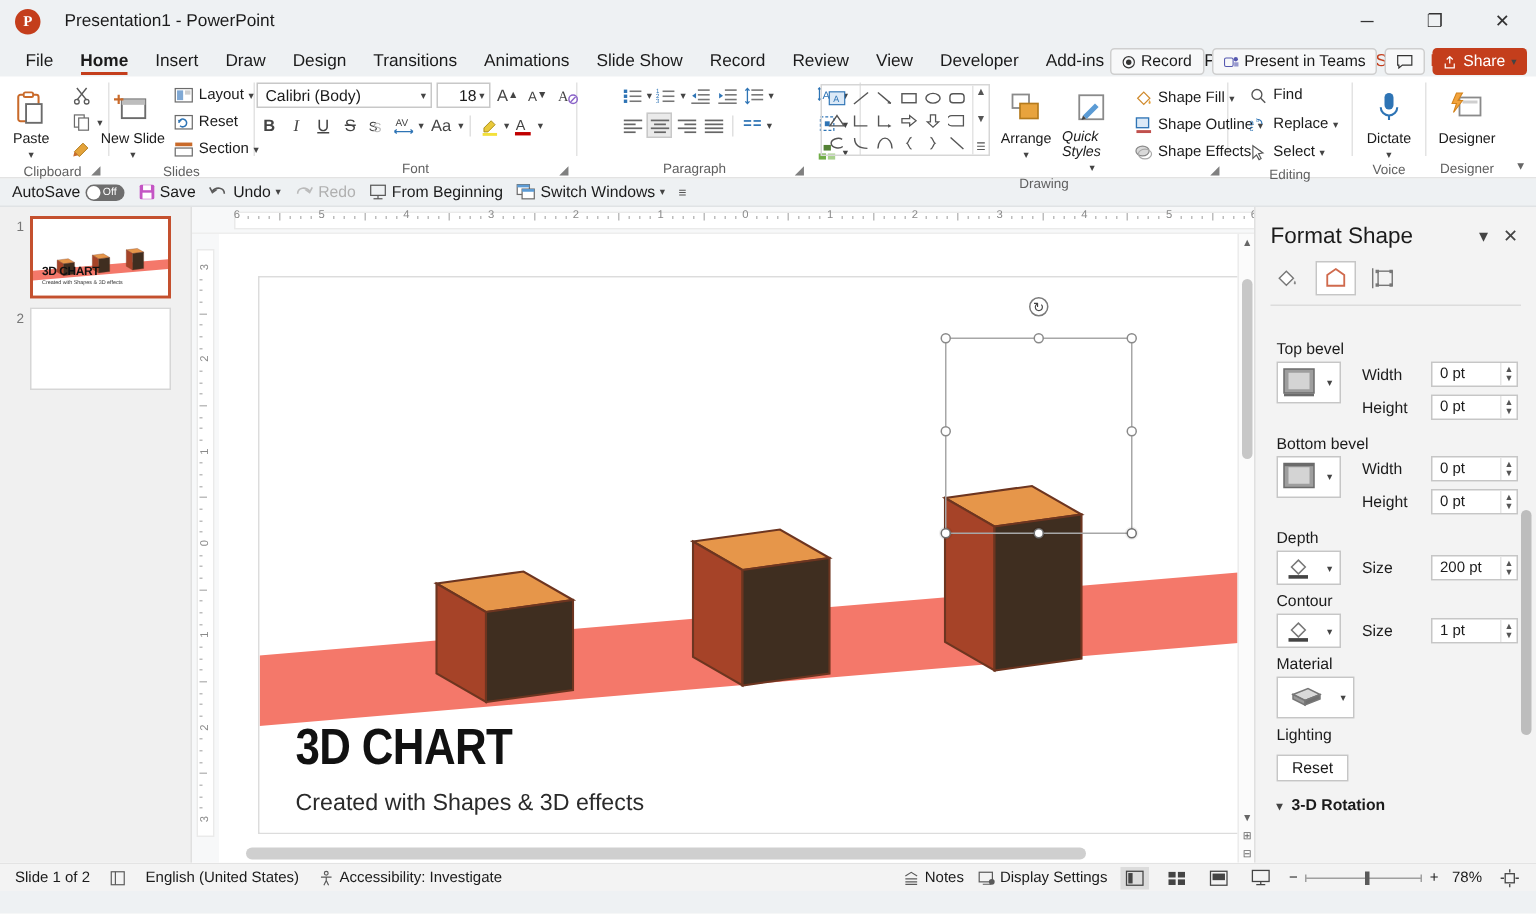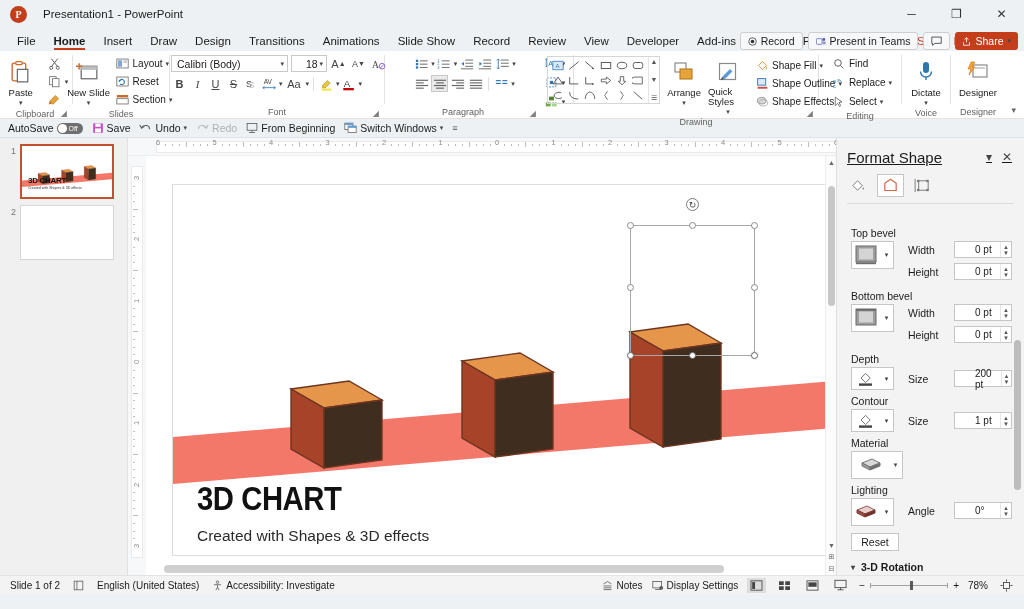--- a/index.html
+++ b/index.html
@@ -118,40 +118,40 @@
 
   
   .vscroll { position:absolute; right:0; top:0; width:11px; bottom:0; background:#fbfbfb; border-left:1px solid #ececec; }
   .vthumb { position:absolute; left:2px; top:30px; width:7px; height:120px; background:#c7c7c7; border-radius:4px; }
   .sc-arrow { position:absolute; left:0; width:11px; height:12px; display:flex; align-items:center; justify-content:center; font-size:7px; color:#666; }
   .hscroll { position:absolute; left:18px; right:80px; bottom:2px; height:8px; }
   .hthumb { position:absolute; left:0; top:0; height:8px; width:560px; background:#cfcfcf; border-radius:4px; }
 
   
   .pane { width:188px; background:#f3f3f3; border-left:1px solid #e0e0e0; position:relative; }
-  .pane-hd { display:flex; align-items:center; padding:10px 8px 4px 10px;text-decoration:underline; }
+  .pane-hd { display:flex; align-items:center; padding:10px 8px 4px 10px; }
   .pane-title { font-size:15px; color:#1b1b1b; flex:1; }
   .pane-ic { width:18px; height:18px; display:flex; align-items:center; justify-content:center; color:#444; font-size:12px; }
   .pane-tabs { display:flex; gap:14px; padding:2px 0 4px 10px; font-size:10.5px; color:#1b1b1b; }
   .pane-icons { display:flex; gap:5px; padding:4px 0 2px 8px; align-items:center; }
   .picon { width:27px; height:23px; display:flex; align-items:center; justify-content:center; border:1px solid transparent; }
   .picon.active { border:1px solid #c6c6c6; background:#fff; }
   .pane-sep { height:1px; background:#dcdcdc; margin:4px 10px 0 10px; }
   .pane-body { position:absolute; top:78px; bottom:0; left:0; right:0; overflow:hidden; padding:6px 12px 0 14px; }
 
   .lbl { font-size:10.5px; color:#1b1b1b; margin:5px 0 2px 0; }
   .fld-row { display:flex; align-items:flex-start; gap:0; }
   .btn3d { width:52px; height:28px; border:1px solid #c6c6c6; background:#fff; display:flex; align-items:center; }
   .btn3d .prev { flex:1; display:flex; align-items:center; justify-content:center; }
   .btn3d .dd { width:13px; display:flex; align-items:center; justify-content:center; font-size:7px; color:#444; }
   .btn3d.small { width:46px; height:23px; }
   .right-fields { margin-left:14px; flex:1; }
   .frow { display:flex; align-items:center; margin-bottom:5px; }
   .frow .fl { width:46px; font-size:10.5px; color:#1b1b1b; }
-  .spin { width:58px; height:17px; border:1px solid #c6c6c6; background:#fff; display:flex; align-items:center; font-size:10px; padding-left:20px; color:#1b1b1b; justify-content:space-between; }
+  .spin { width:58px; height:17px; border:1px solid #c6c6c6; background:#fff; display:flex; align-items:center; font-size:10px; padding-left:5px; color:#1b1b1b; justify-content:space-between; }
   .spin .arrows { display:flex; flex-direction:column; width:11px; align-items:center; color:#555; font-size:6px; line-height:6px; border-left:1px solid #e6e6e6; height:100%; justify-content:center; }
   .resetbtn { width:48px; height:18px; border:1px solid #c6c6c6; background:#fff; font-size:10.5px; display:flex; align-items:center; justify-content:center; }
   .sect-hd { display:flex; align-items:center; gap:6px; font-size:10.5px; font-weight:bold; margin:10px 0 4px 0; }
   .pane-scroll { position:absolute; right:3px; top:84px; bottom:26px; width:7px; }
   .pane-sthumb { position:absolute; left:0; top:118px; width:7px; height:150px; background:#bdbdbd; border-radius:4px; }
 
   
   .status { height:19px; background:#f3f3f3; display:flex; align-items:center; font-size:10px; color:#1b1b1b; border-top:1px solid #e3e3e3; }
   .st-left { display:flex; align-items:center; gap:13px; padding-left:10px; }
   .st-right { margin-left:auto; display:flex; align-items:center; gap:9px; padding-right:8px; }
@@ -685,21 +685,21 @@
           <span class="chev">▾</span>
         </div>
         <div class="bigbtn" style="width:40px;">
           <div class="ic">
               <svg width="24" height="24" viewBox="0 0 24 24">
                 <rect x="3.5" y="3.5" width="16" height="16" fill="#fff" stroke="#8a8a8a" stroke-width="1.2"></rect>
                 <path d="M6 17l8-8 2.4 2.4-8 8z" fill="#5b9bd5"></path>
                 <path d="M6 17l-1 3 3-1z" fill="#444"></path>
               </svg>
             </div>
-          <span style="line-height:10px;">Quick Styles</span>
+          <span style="line-height:10px;font-style:italic;">Quick Styles</span>
           <span class="chev">▾</span>
         </div>
         <div class="stack" style="padding-top:2px;">
           <div class="smallrow">
             <span class="ic">
                 <svg width="13" height="13" viewBox="0 0 16 16">
                   <path d="M3 8l5-5 5 5-5 5z" fill="#fff" stroke="#d08b2e" stroke-width="1"></path>
                   <path d="M12.8 9.5c1.2 1.8 1.2 3.2 0 3.2s-1.2-1.4 0-3.2z" fill="#e8a33d"></path>
                 </svg>
               </span>
@@ -1274,44 +1274,20 @@
                   <polygon points="4,8 14,4 22,8 12,12" fill="#d9d9d9" stroke="#777" stroke-width="1"></polygon>
                   <polygon points="4,8 12,12 12,15 4,11" fill="#9a9a9a" stroke="#777" stroke-width="1"></polygon>
                   <polygon points="12,12 22,8 22,11 12,15" fill="#6f6f6f" stroke="#777" stroke-width="1"></polygon>
                 </svg>
               </div>
             <div class="dd">▾</div>
           </div>
         </div>
 
         <div class="lbl">Lighting</div>
-        <div class="fld-row">
-          <div class="btn3d">
-            <div class="prev">
-                <svg width="26" height="20" viewBox="0 0 26 20">
-                  <polygon points="4,8 14,4 22,8 12,12" fill="#e8d0cd" stroke="#8a5a55" stroke-width="1"></polygon>
-                  <polygon points="4,8 12,12 12,15 4,11" fill="#a04e44" stroke="#7a3c34" stroke-width="1"></polygon>
-                  <polygon points="12,12 22,8 22,11 12,15" fill="#6e2f2a" stroke="#7a3c34" stroke-width="1"></polygon>
-                </svg>
-              </div>
-            <div class="dd">▾</div>
-          </div>
-          <div class="right-fields" style="padding-top:4px;">
-            <div class="frow" style="margin-bottom:0;">
-              <div class="fl">Angle</div>
-              <div class="spin">
-                <span>0°</span>
-                <span class="arrows">
-                    <span>▲</span>
-                    <span>▼</span>
-                  </span>
-              </div>
-            </div>
-          </div>
-        </div>
 
         <div style="margin-top:7px;">
           <div class="resetbtn">Reset</div>
         </div>
 
         <div class="sect-hd">
           <span style="font-size:8px;color:#444;">▾</span>
           <span>3-D Rotation</span>
         </div>
 

